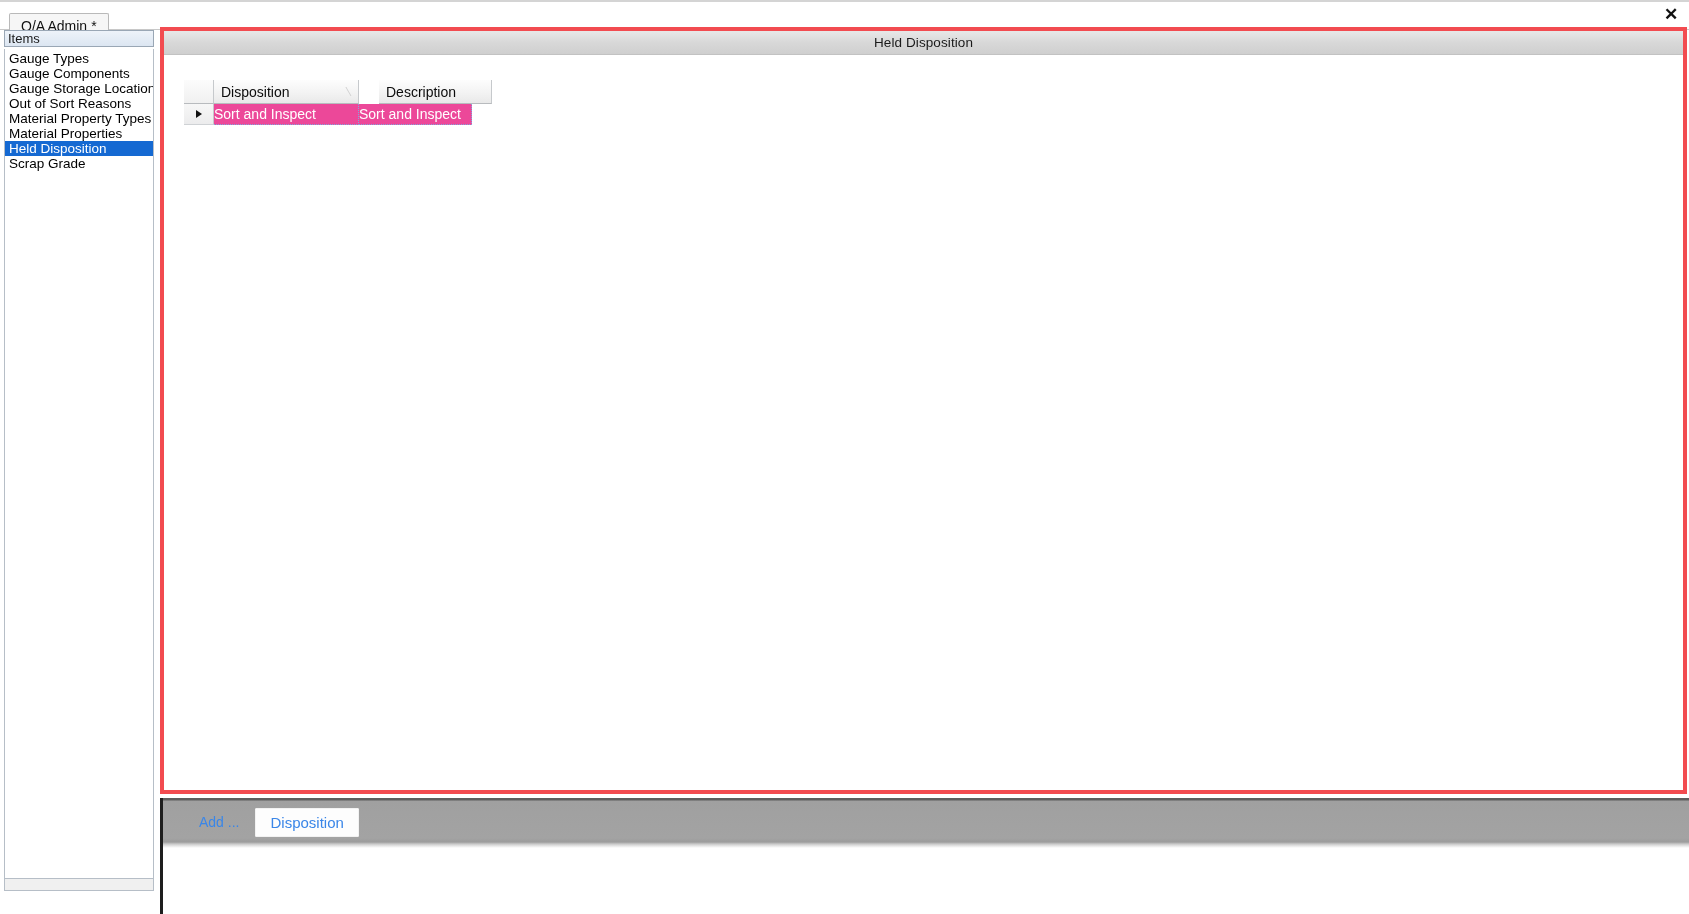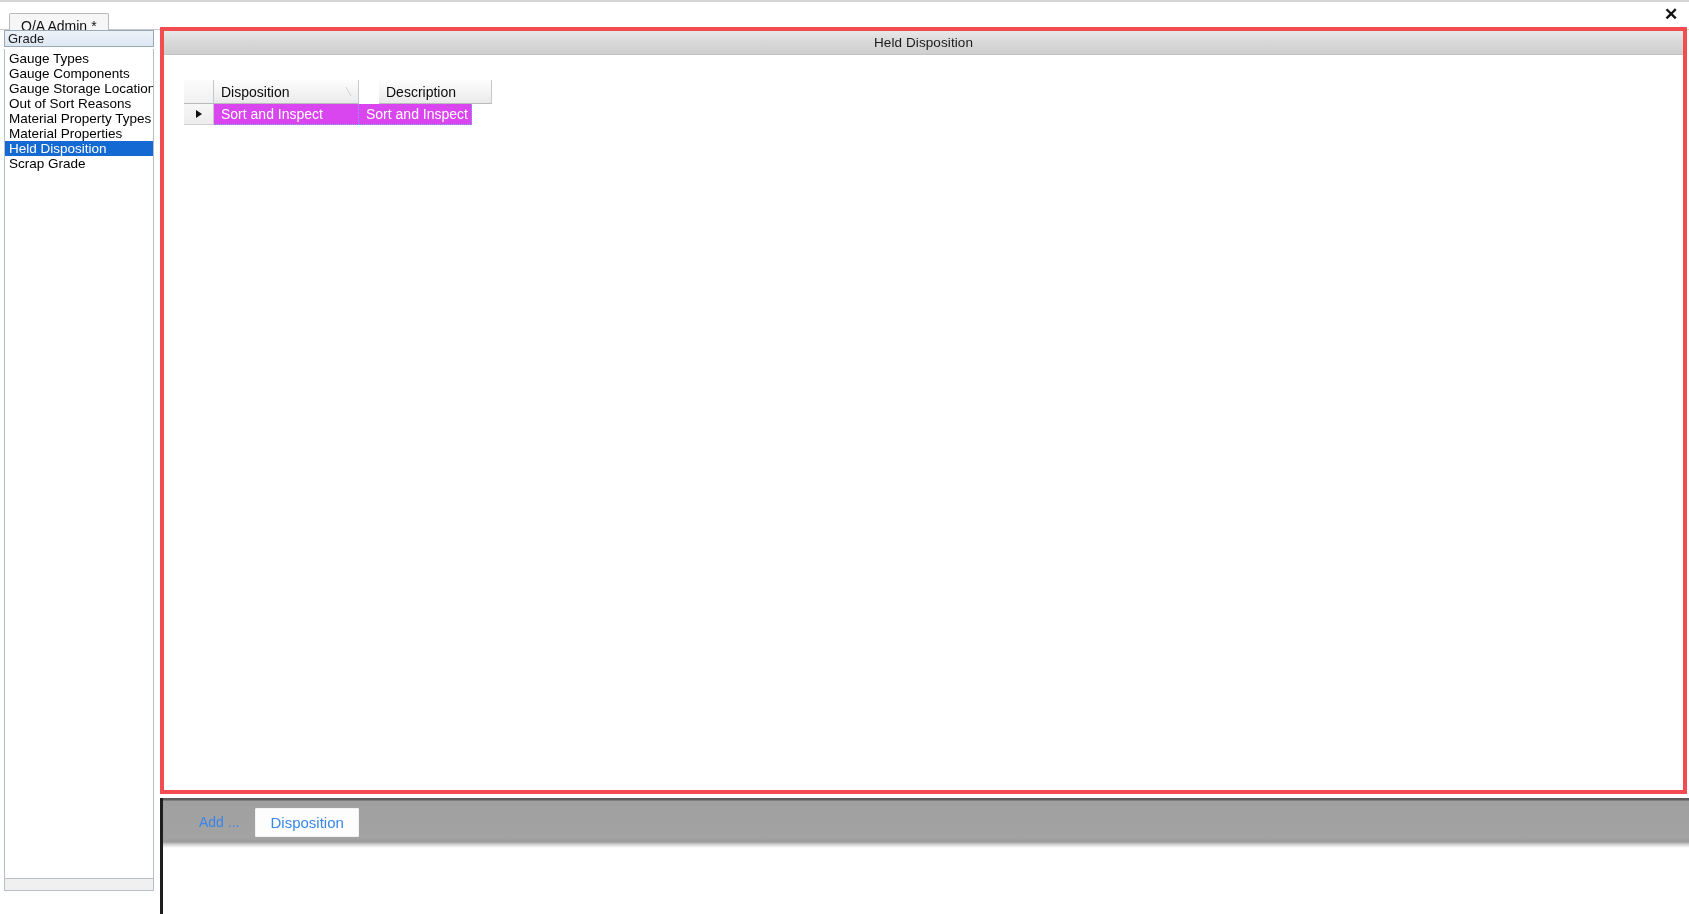--- a/index.html
+++ b/index.html
@@ -224,26 +224,25 @@
     cursor: default;
   }
   .row-arrow {
     width: 0; height: 0;
     border-left: 6px solid #111111;
     border-top: 4.5px solid transparent;
     border-bottom: 4.5px solid transparent;
   }
   .grid-cell {
     height: 21px;
-    background: #d946ef;
+    background: #ec4899;
     color: #ffffff;
     box-sizing: border-box;
     display: flex;
     align-items: center;
-    padding-left: 7px;
     font-size: 14px;
     white-space: nowrap;
     border-right: 1px dotted #7fa9e0;
     border-bottom: 1px dotted #7fa9e0;
     cursor: default;
   }
   .grid-cell.col-disposition { width: 145px; }
   .grid-cell.col-description { width: 113px; }
 
   
@@ -295,21 +294,21 @@
   <div class="tab-item">
     <span>Q/A Admin</span>
     <span class="tab-dirty">*</span>
   </div>
 
   <div id="close-button">✕</div>
 </div>
 
 <div id="sidebar">
   <div id="sidebar-header">
-    <span>Grade</span>
+    <span>Items</span>
   </div>
 
   <div id="sidebar-list">
     <div class="sidebar-item">Gauge Types</div>
     <div class="sidebar-item">Gauge Components</div>
     <div class="sidebar-item">Gauge Storage Locations</div>
     <div class="sidebar-item">Out of Sort Reasons</div>
     <div class="sidebar-item">Material Property Types</div>
     <div class="sidebar-item">Material Properties</div>
     <div class="sidebar-item selected">Held Disposition</div>

